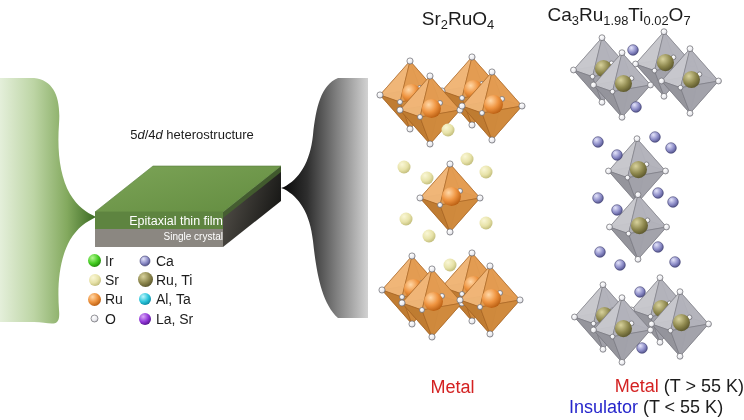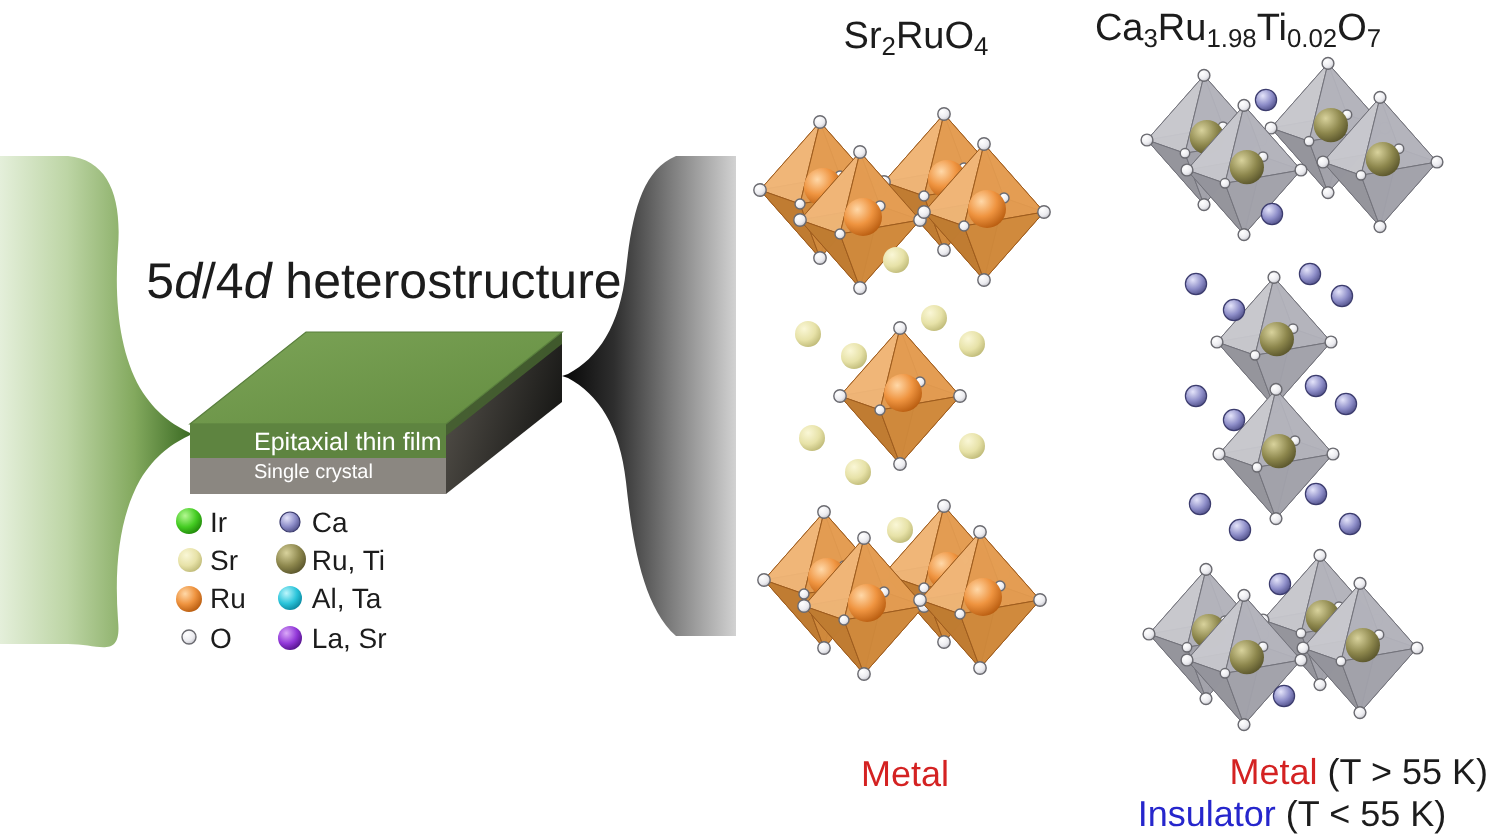--- a/index.html
+++ b/index.html
@@ -4,22 +4,22 @@
 <style>
   html,body{margin:0;padding:0;background:#ffffff;}
   .canvas{
     position:relative;width:744px;height:420px;background:#ffffff;
     font-family:"Liberation Sans", sans-serif;color:#1c1c1c;overflow:hidden;
   }
   .scene{position:absolute;left:0;top:0;z-index:1;}
   .txt{position:absolute;z-index:2;}
   .formula{font-size:19px;text-align:center;white-space:nowrap;}
   .formula sub{font-size:0.68em;vertical-align:-0.28em;}
-  .hero-label{font-size:25px;text-align:center;white-space:nowrap;padding-left:12px;}
-  .slab-label{color:#ffffff;text-align:left;white-space:nowrap;line-height:1;padding-left:32px;}
+  .hero-label{font-size:13px;text-align:center;white-space:nowrap;padding-left:12px;}
+  .slab-label{color:#ffffff;text-align:right;white-space:nowrap;line-height:1;}
   .film-label{font-size:12.5px;}
   .substrate-label{font-size:10px;}
   .caption{font-size:18px;text-align:center;white-space:nowrap;}
   .legend{position:absolute;left:86px;top:251px;z-index:2;display:flex;gap:14px;align-items:center;}
   .legend-col{display:flex;flex-direction:column;}
   .legend-row{display:flex;align-items:center;height:19.3px;}
   .legend-row .swatch{width:17px;display:flex;justify-content:center;align-items:center;}
   .legend-row .lab{font-size:14px;margin-left:2px;white-space:nowrap;}
 </style>
 </head>

